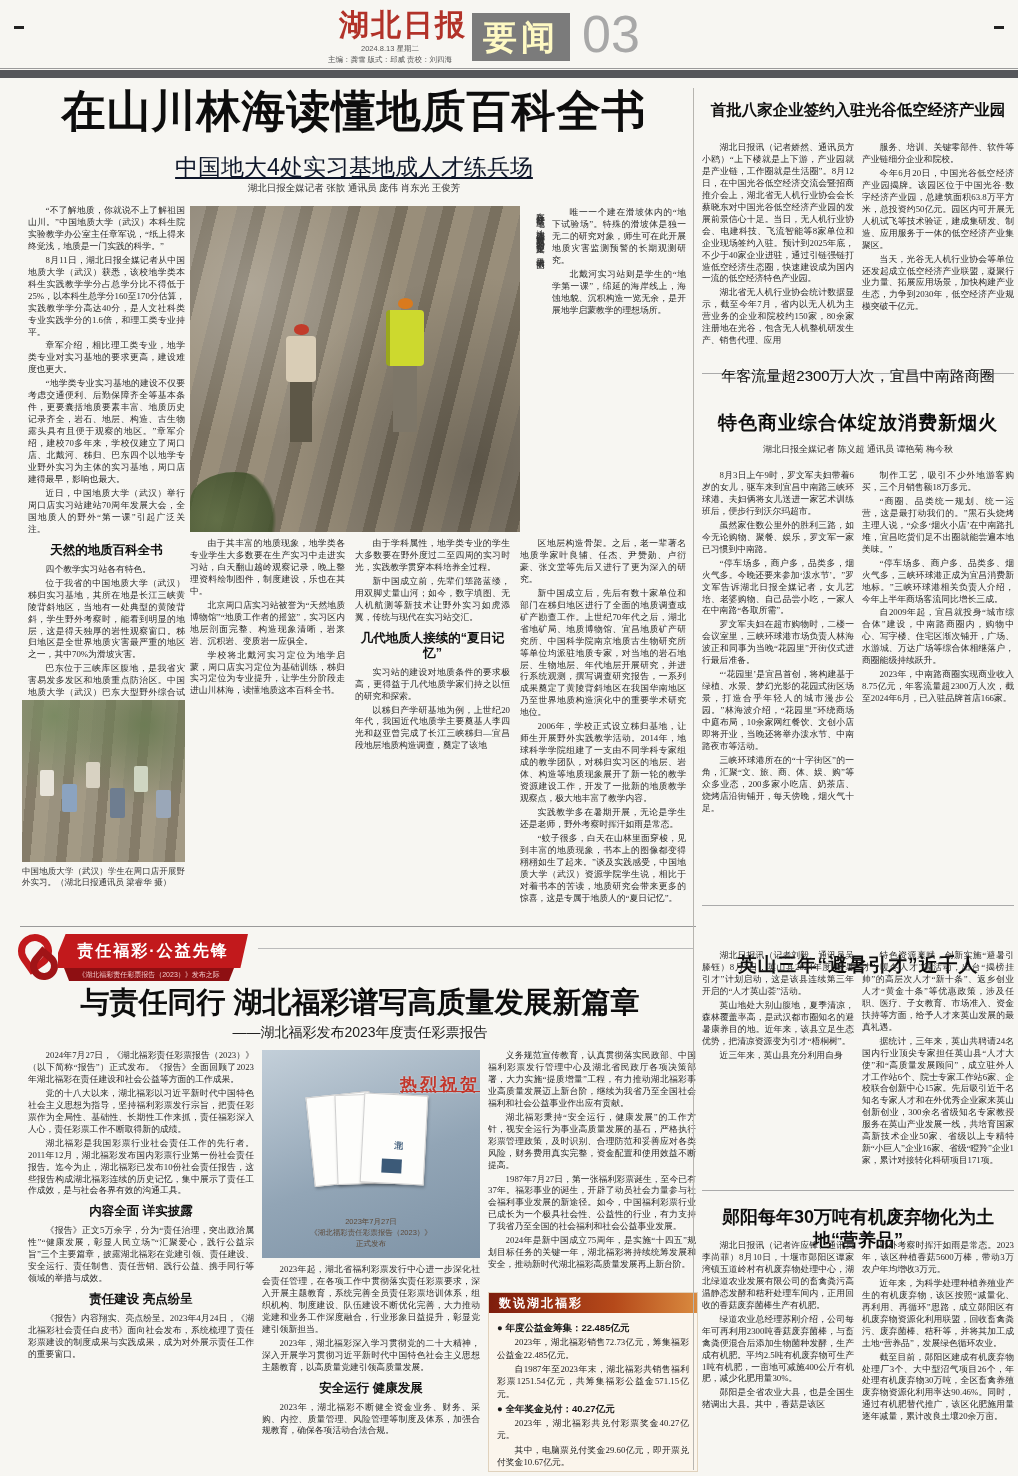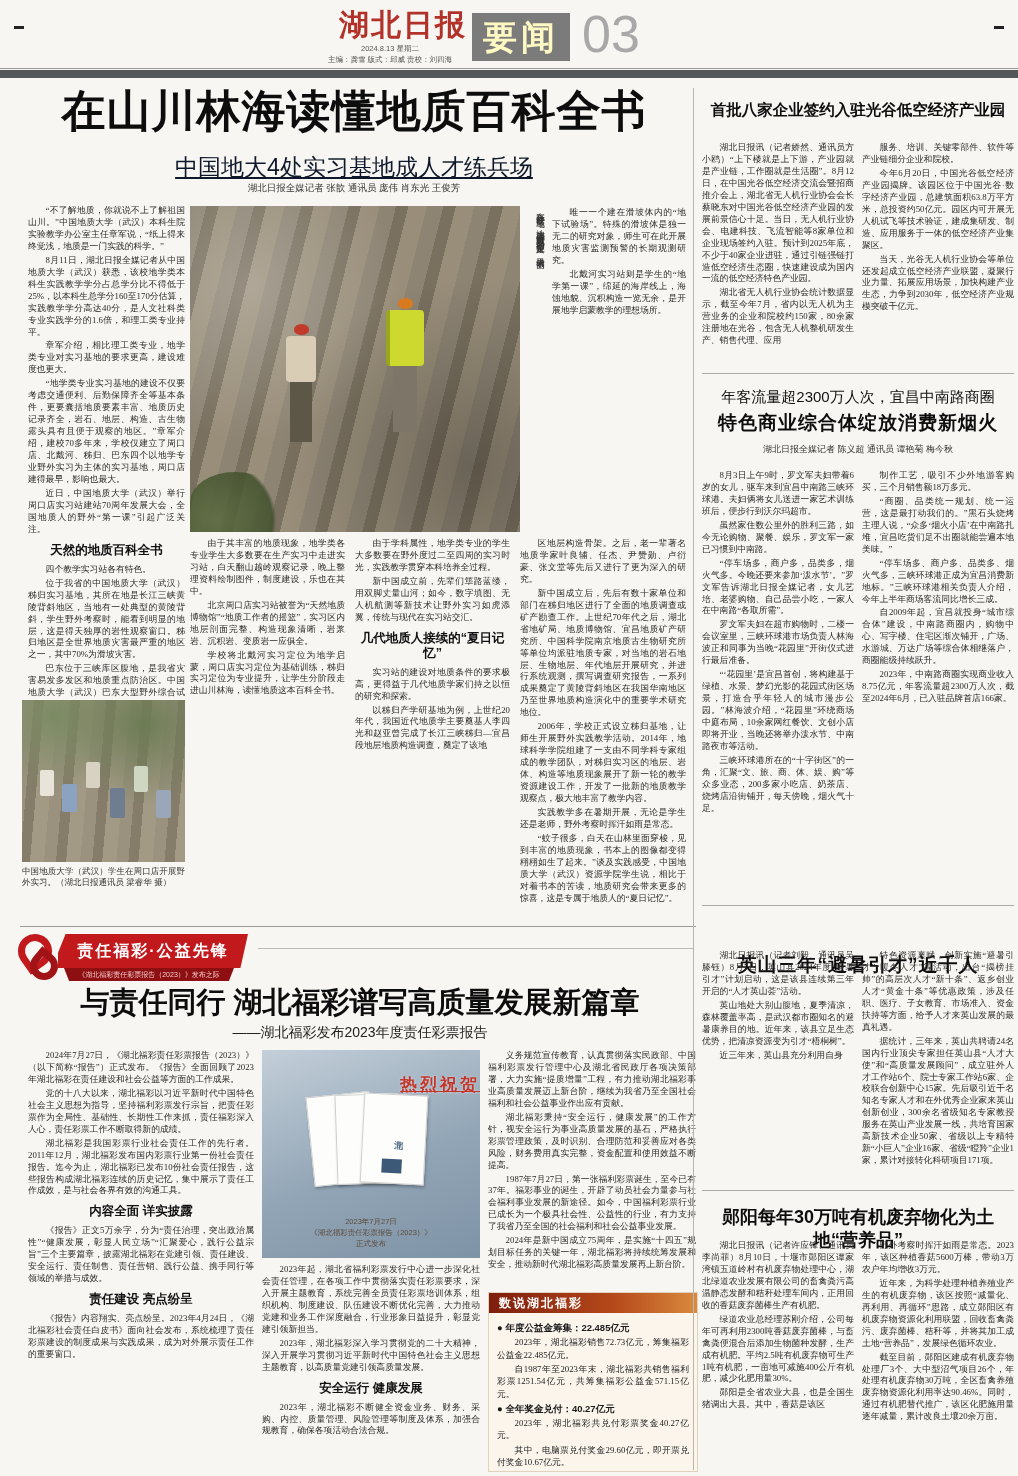--- a/index.html
+++ b/index.html
@@ -289,21 +289,21 @@
   </div>
   <div class="col" style="left:862px;top:142px;width:152px;height:224px;">
     <div>
         <p class="para">服务、培训、关键零部件、软件等产业链细分企业和院校。</p>
         <p class="para">今年6月20日，中国光谷低空经济产业园揭牌。该园区位于中国光谷·数字经济产业园，总建筑面积63.8万平方米，总投资约50亿元。园区内可开展无人机试飞等技术验证，建成集研发、制造、应用服务于一体的低空经济产业集聚区。</p>
         <p class="para">当天，光谷无人机行业协会等单位还发起成立低空经济产业联盟，凝聚行业力量、拓展应用场景，加快构建产业生态，力争到2030年，低空经济产业规模突破千亿元。</p>
       </div>
   </div>
   <div class="hrule" style="left:702px;top:373px;width:312px;background:#aaa;"></div>
 
-  <div class="r-kicker" style="top:388px;">年客流量超2300万人次，宜昌中南路商圈</div>
+  <div class="r-kicker" style="top:367px;">年客流量超2300万人次，宜昌中南路商圈</div>
   <div class="r-headline2" style="top:412px;">特色商业综合体绽放消费新烟火</div>
   <div class="r-byline" style="top:444px;">湖北日报全媒记者 陈义超 通讯员 谭艳菊 梅今秋</div>
   <div class="col" style="left:702px;top:470px;width:152px;height:426px;">
     <div>
         <p class="para">8月3日上午9时，罗文军夫妇带着6岁的女儿，驱车来到宜昌中南路三峡环球港。夫妇俩将女儿送进一家艺术训练班后，便步行到沃尔玛超市。</p>
         <p class="para">虽然家住数公里外的胜利三路，如今无论购物、聚餐、娱乐，罗文军一家已习惯到中南路。</p>
         <p class="para">“停车场多，商户多，品类多，烟火气多。今晚还要来参加‘泼水节’。”罗文军告诉湖北日报全媒记者，女儿艺培、老婆购物、自己品尝小吃，一家人在中南路“各取所需”。</p>
         <p class="para">罗文军夫妇在超市购物时，二楼一会议室里，三峡环球港市场负责人林海波正和同事为当晚“花园里”开街仪式进行最后准备。</p>
         <p class="para">“‘花园里’是宜昌首创，将构建基于绿植、水景、梦幻光影的花园式街区场景，打造合乎年轻人的城市漫步公园。”林海波介绍，“花园里”环绕商场中庭布局，10余家网红餐饮、文创小店即将开业，当晚还将举办泼水节、中南路夜市等活动。</p>
         <p class="para">三峡环球港所在的“十字街区”的一角，汇聚“文、旅、商、体、娱、购”等众多业态，200多家小吃店、奶茶店、烧烤店沿街铺开，每天傍晚，烟火气十足。</p>

